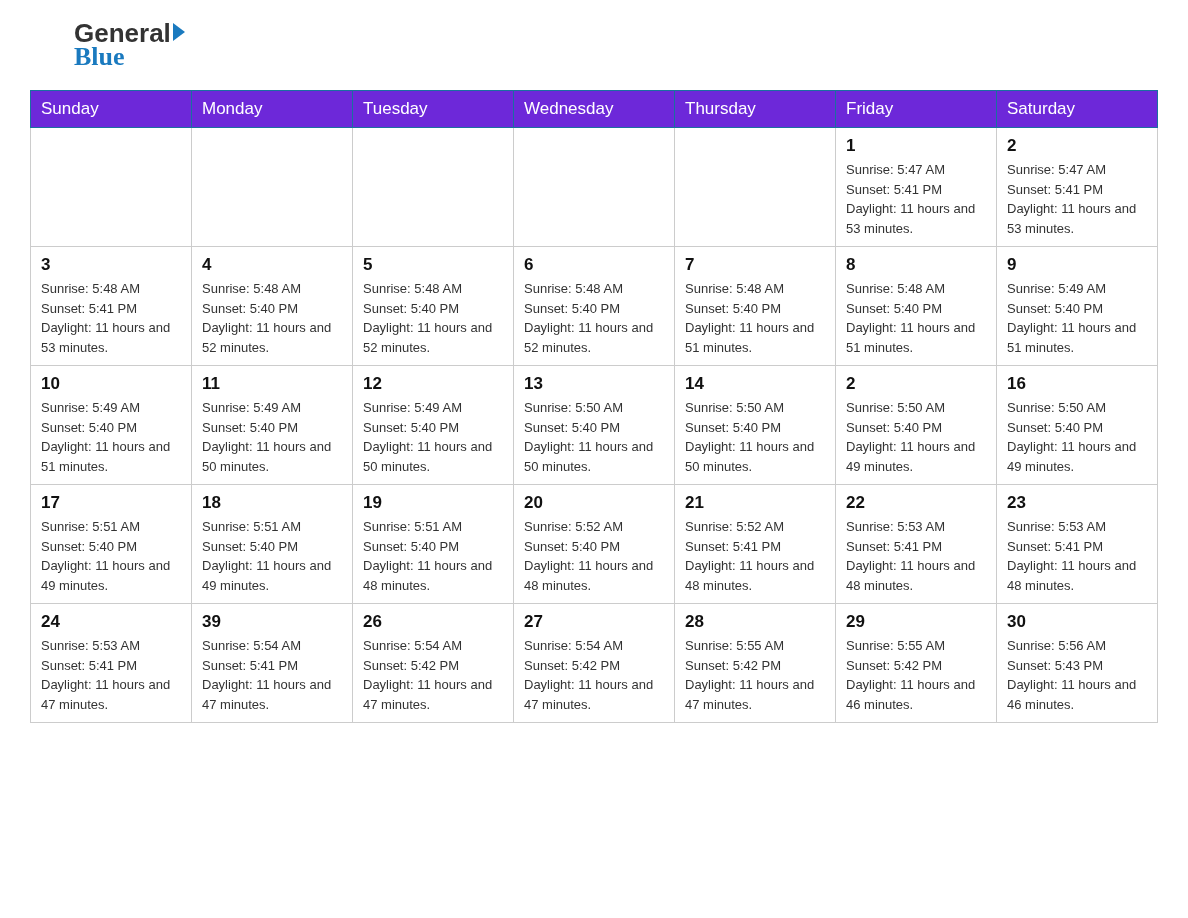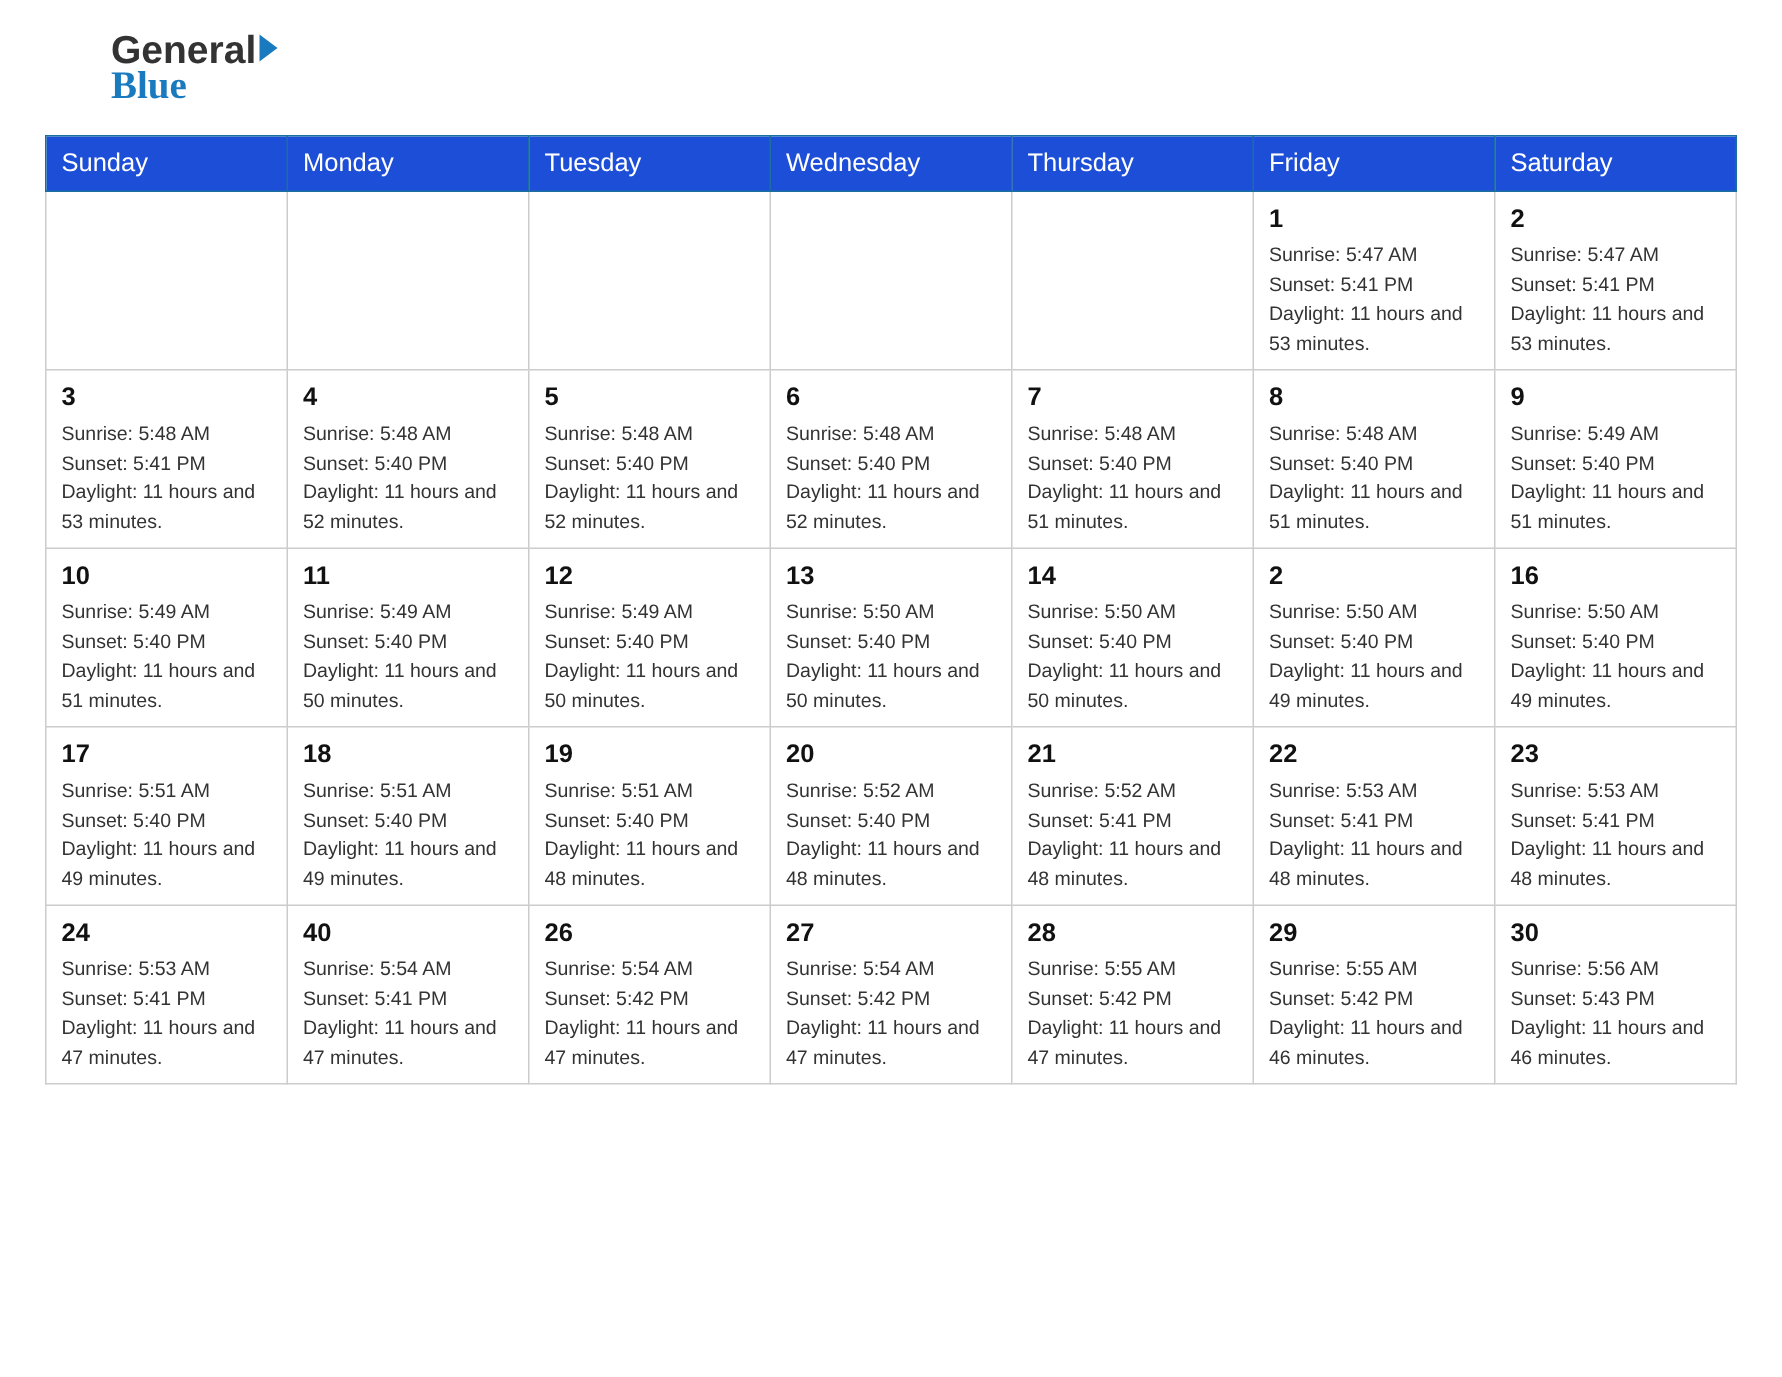--- a/index.html
+++ b/index.html
@@ -61,21 +61,21 @@
       font-size: 22px;
       color: #555;
       margin-top: 4px;
     }
     .calendar-table {
       width: 100%;
       border-collapse: collapse;
       border: 1px solid #aaa;
     }
     .calendar-table th {
-      background-color: #1d4ed8;
+      background-color: #6d28d9;
       color: #fff;
       font-size: 17px;
       font-weight: normal;
       padding: 8px 10px;
       text-align: left;
       border: 1px solid #1a6fa0;
     }
     .calendar-table td {
       vertical-align: top;
       padding: 8px 10px;
@@ -282,21 +282,21 @@
         </td>
       </tr>
       <tr class="week-row">
         <td>
           <div class="day-number">24</div>
           <div class="day-info" style="white-space: pre-line;">Sunrise: 5:53 AM
 Sunset: 5:41 PM
 Daylight: 11 hours and 47 minutes.</div>
         </td>
         <td>
-          <div class="day-number">40</div>
+          <div class="day-number">39</div>
           <div class="day-info" style="white-space: pre-line;">Sunrise: 5:54 AM
 Sunset: 5:41 PM
 Daylight: 11 hours and 47 minutes.</div>
         </td>
         <td>
           <div class="day-number">26</div>
           <div class="day-info" style="white-space: pre-line;">Sunrise: 5:54 AM
 Sunset: 5:42 PM
 Daylight: 11 hours and 47 minutes.</div>
         </td>

